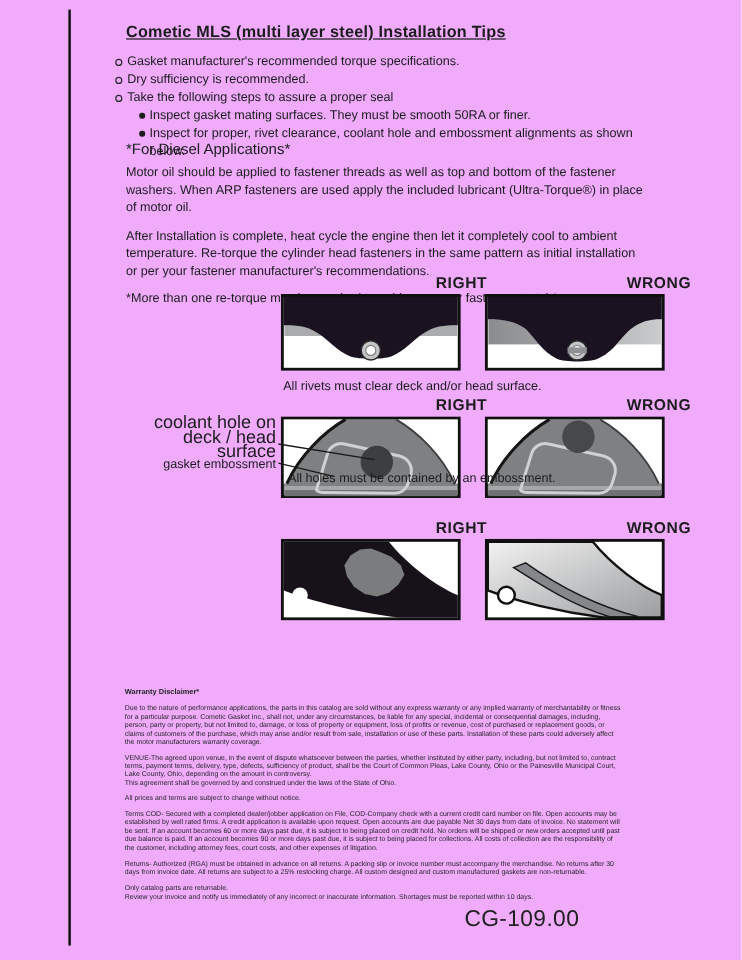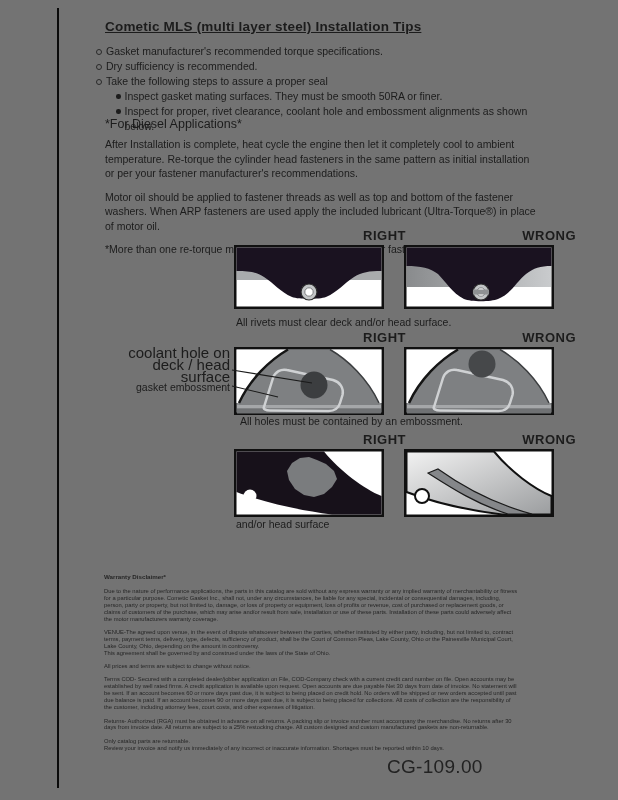--- a/index.html
+++ b/index.html
@@ -1,16 +1,16 @@
 <!DOCTYPE html>
 <html><head>
 <meta charset="utf-8">
 <style>
   html,body{margin:0;padding:0;background:#ffffff;}
-  .page{position:relative;width:618px;height:800px;background:#737373;overflow:hidden;
+  .page{position:relative;width:618px;height:800px;background:#f0abfc;overflow:hidden;
         font-family:"Liberation Sans", sans-serif;color:#1c1c1c;}
   .vline{position:absolute;left:57px;top:8px;width:2px;height:780px;background:#0a0a0a;}
   .title{position:absolute;left:105px;top:19px;font-size:13.5px;font-weight:bold;
          text-decoration:underline;letter-spacing:.2px;white-space:nowrap;}
   .bullets{position:absolute;left:96px;top:44px;width:445px;font-size:10.5px;line-height:15px;}
   .b{display:flex;align-items:flex-start;}
   .b .ring{flex:0 0 auto;width:4px;height:4px;border:1px solid #2a2a2a;border-radius:50%;
            margin:5px 4px 0 0;}
   .b.sub{margin-left:20px;}
   .b .dot{flex:0 0 auto;width:4.5px;height:4.5px;background:#1c1c1c;border-radius:50%;
@@ -62,22 +62,22 @@
       <span>Inspect gasket mating surfaces.  They must be smooth 50RA or finer.</span>
     </div>
     <div class="b sub">
       <span class="dot"></span>
       <span>Inspect for proper, rivet clearance, coolant hole and embossment alignments as shown below.</span>
     </div>
   </div>
 
   <div class="diesel">
     <h2>*For Diesel Applications*</h2>
+    <p>Motor oil should be applied to fastener threads as well as top and bottom of the fastener washers. When ARP fasteners are used apply the included lubricant (Ultra-Torque®) in place of motor oil.</p>
     <p>After Installation is complete, heat cycle the engine then let it completely cool to ambient temperature. Re-torque the cylinder head fasteners in the same pattern as initial installation or per your fastener manufacturer's recommendations.</p>
-    <p>Motor oil should be applied to fastener threads as well as top and bottom of the fastener washers. When ARP fasteners are used apply the included lubricant (Ultra-Torque®) in place of motor oil.</p>
     <p>*More than one re-torque may be required to achieve proper fastener stretch*</p>
   </div>
 
   <div class="dg-col" style="left:234px;top:228px;">
     <div class="dg-head">RIGHT</div>
     <svg class="dg-box" width="150" height="64" viewBox="0 0 150 64">
       <rect x="1.25" y="1.25" width="147.5" height="61.5" fill="#ffffff" stroke="#101010" stroke-width="2.5"></rect>
       <rect x="3" y="26" width="144" height="9" fill="#a9abad"></rect>
       <path d="M2.5,2.5 H147.5 V26 C135,26 128,27 120,32 C110,38 104,47 92,52 C85,54.5 65,54.5 58,52 C46,47 40,38 30,32 C22,27 15,26 2.5,26 Z" fill="#1a1220"></path>
       <circle cx="75" cy="47" r="8" fill="#c3c5c7" stroke="#2a2a2a" stroke-width="1.2"></circle>
@@ -135,21 +135,21 @@
       <path d="M147.5,2.5 H96 C114,13 134,32 145,56 L147.5,56 Z" fill="#ffffff"></path>
       <path d="M54,2.5 C36,13 16,32 5,56 L5,65.5 L145,65.5 L145,56 C134,32 114,13 96,2.5 Z" fill="#7e8082"></path>
       <path d="M54,2.5 C36,13 16,32 5,56" fill="none" stroke="#151515" stroke-width="2.5"></path>
       <path d="M96,2.5 C114,13 134,32 145,56" fill="none" stroke="#3c3e40" stroke-width="1.5"></path>
       <rect x="3" y="58" width="144" height="3.5" fill="#a5a7a9"></rect>
       <rect x="3" y="61.5" width="144" height="5" fill="#6f7173"></rect>
       <path d="M30,60 L39,31 C41,25 47,21.5 53,23 L99,33 C106,35 110,41 108.5,48 L106,56 C104.5,61 100,64 94.5,64 L36,63.5 C31.5,63.5 28.8,61.8 30,60 Z" fill="none" stroke="#cfd1d3" stroke-width="2.5"></path>
       <circle cx="78" cy="17" r="13.5" fill="#46484a"></circle>
     </svg>
   </div>
-  <div class="dg-caption" style="left:240px;top:415px;">All holes must be contained by an embossment.</div>
+  <div class="dg-caption" style="left:240px;top:393px;">All holes must be contained by an embossment.</div>
 
   <div class="dg-col" style="left:234px;top:432px;">
     <div class="dg-head">RIGHT</div>
     <svg class="dg-box" width="150" height="68" viewBox="0 0 150 68">
       <rect x="1.25" y="1.25" width="147.5" height="65.5" fill="#ffffff" stroke="#101010" stroke-width="2.5"></rect>
       <path d="M2.5,2.5 H90 C106,22 130,40 147.5,47 V65.5 H98 C62,61 26,52 2.5,43 Z" fill="#17111a"></path>
       <path d="M58,14 L66,9 L75,8 L83,11 L92,15 L100,22 L103,30 L98,38 L90,45 L80,48 L70,46 L61,40 L55,31 L53,22 Z" fill="#7a7c7e"></path>
       <circle cx="16" cy="47" r="6.5" fill="#ffffff"></circle>
     </svg>
   </div>
@@ -164,21 +164,20 @@
       </svg>
     <div class="dg-head">WRONG</div>
     <svg class="dg-box" width="150" height="68" viewBox="0 0 150 68">
       <rect x="1.25" y="1.25" width="147.5" height="65.5" fill="#ffffff" stroke="#101010" stroke-width="2.5"></rect>
       <path d="M2.5,2.5 H90 C106,22 130,40 147.5,47 V65.5 H98 C62,61 26,52 2.5,43 Z" fill="url(#g3)" stroke="#101010" stroke-width="2"></path>
       <path d="M34,20 C62,40 94,56 128,65 L104,65 C72,55 46,38 24,24 Z" fill="#85878a" stroke="#1a1a1a" stroke-width="1.2"></path>
       <circle cx="18" cy="47" r="7" fill="#ffffff" stroke="#101010" stroke-width="2"></circle>
     </svg>
   </div>
   <div class="dg-caption" style="left:236px;top:518px;">
-    <div>and/or head surface</div>
   </div>
 
   <div class="fine">
     <h3>Warranty Disclaimer*</h3>
     <p>Due to the nature of performance applications, the parts in this catalog are sold without any express warranty or any implied warranty of merchantability or fitness for a particular purpose.  Cometic Gasket Inc., shall not, under any circumstances, be liable for any special, incidental or consequential damages, including, person, party or property, but not limited to, damage, or loss of property or equipment, loss of profits or revenue, cost of purchased or replacement goods, or claims of customers of the purchase, which may arise and/or result from sale, installation or use of these parts.  Installation of these parts could adversely affect the motor manufacturers warranty coverage.</p>
     <p class="tight">VENUE-The agreed upon venue, in the event of dispute whatsoever between the parties, whether instituted by either party, including, but not limited to, contract terms, payment terms, delivery, type, defects, sufficiency of product, shall be the Court of Common Pleas, Lake County, Ohio or the Painesville Municipal Court, Lake County, Ohio, depending on the amount in controversy.</p>
     <p>This agreement shall be governed by and construed under the laws of the State of Ohio.</p>
     <p>All prices and terms are subject to change without notice.</p>
     <p>Terms COD- Secured with a completed dealer/jobber application on File, COD-Company check with a current credit card number on file.  Open accounts may be established by well rated firms.  A credit application is available upon request.  Open accounts are due payable Net 30 days from date of invoice.  No statement will be sent.  If an account becomes 60 or more days past due, it is subject to being placed on credit hold.  No orders will be shipped or new orders accepted until past due balance is paid.  If an account becomes 90 or more days past due, it is subject to being placed for collections.  All costs of collection are the responsibility of the customer, including attorney fees, court costs, and other expenses of litigation.</p>
     <p>Returns- Authorized (RGA) must be obtained in advance on all returns.  A packing slip or invoice number must accompany the merchandise.  No returns after 30 days from invoice date.  All returns are subject to a 25% restocking charge.  All custom designed and custom manufactured gaskets are non-returnable.</p>

